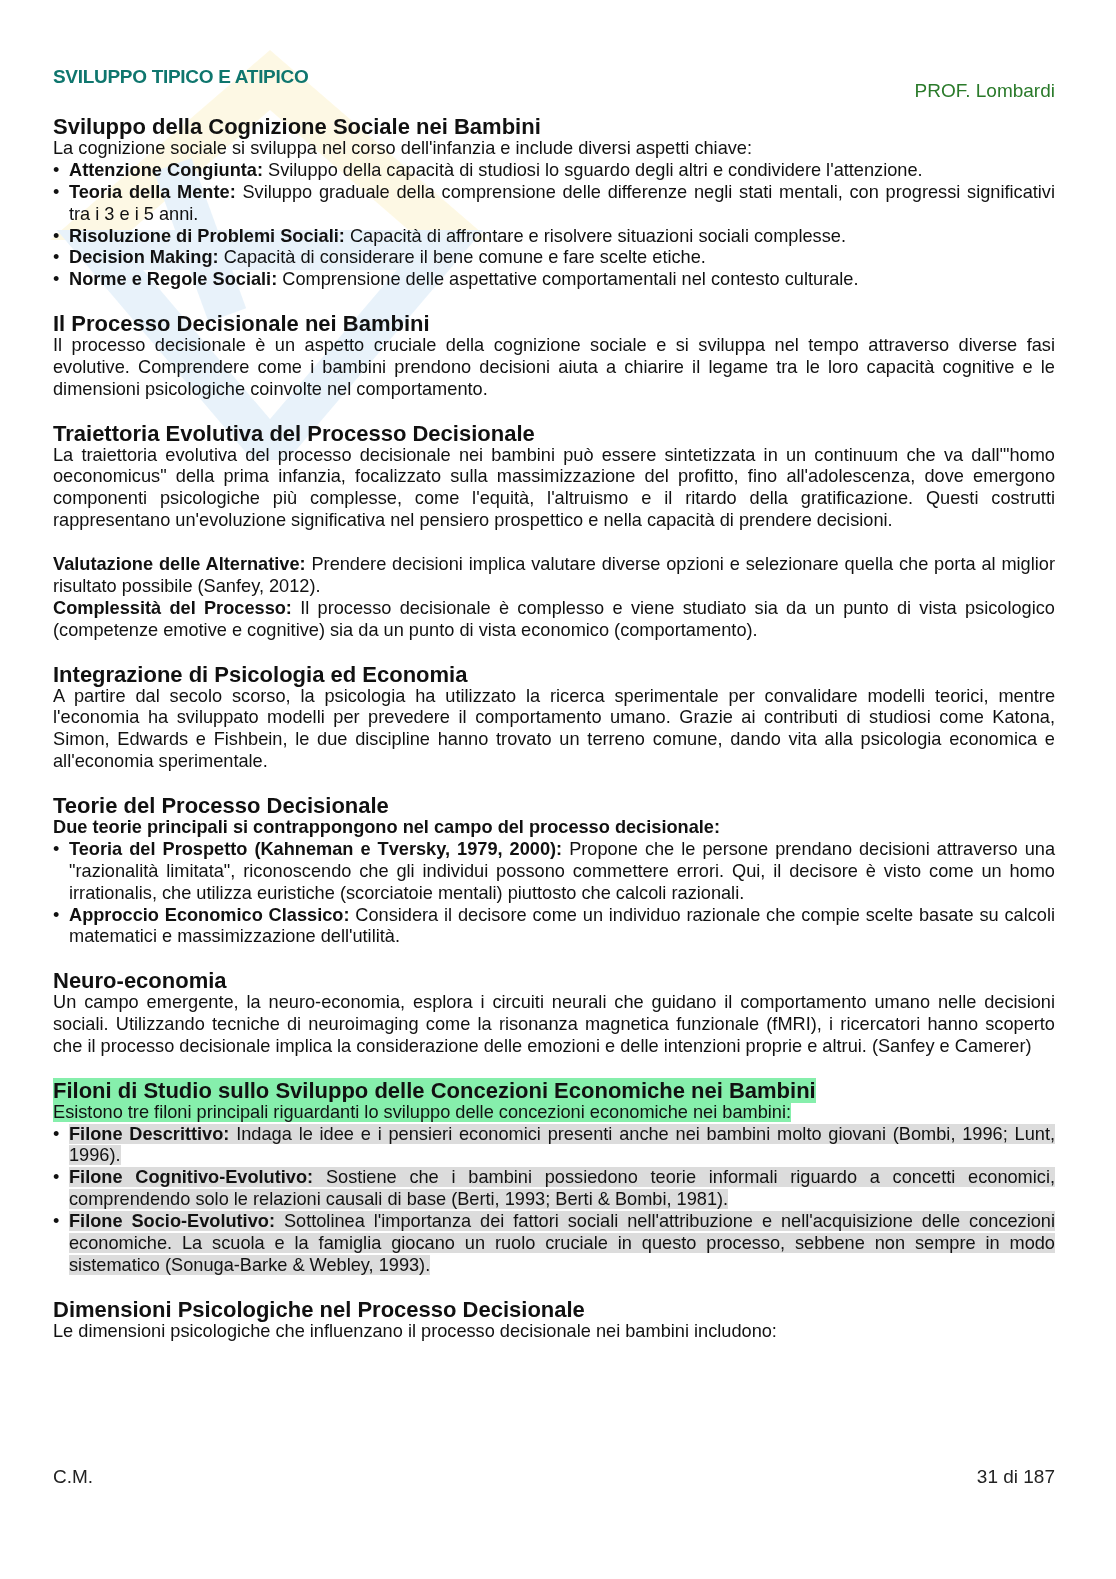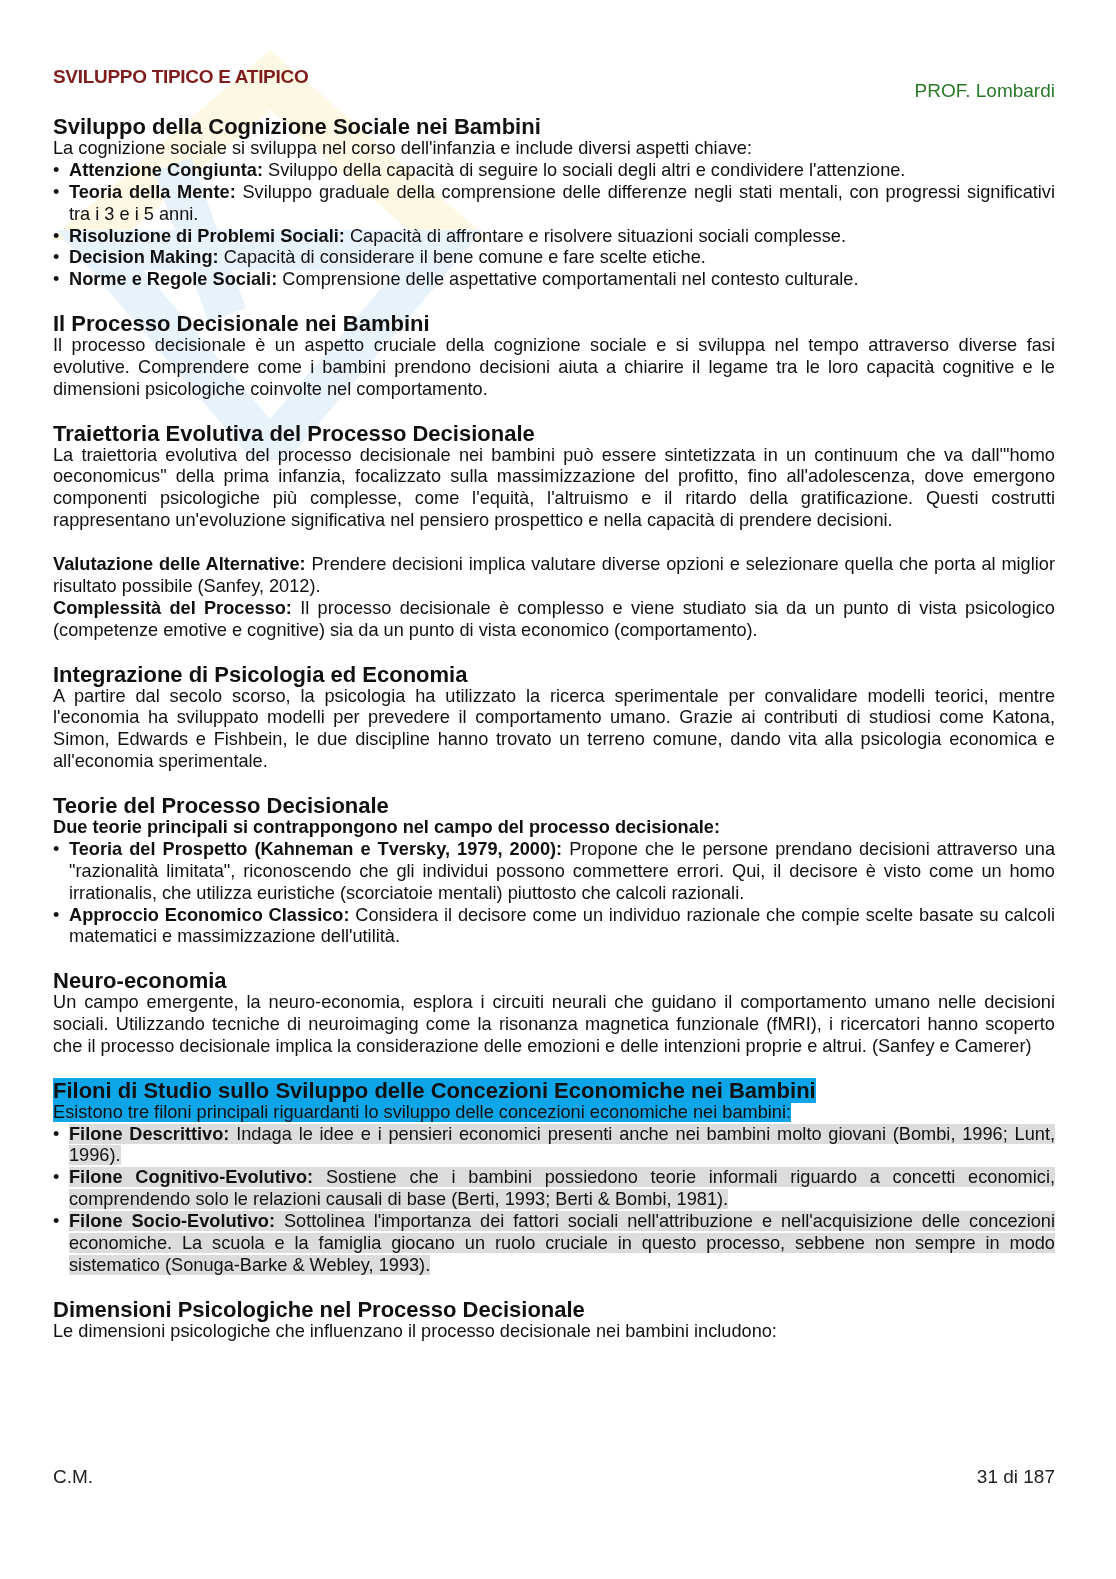--- a/index.html
+++ b/index.html
@@ -1,31 +1,31 @@
 <!DOCTYPE html>
 <html><head>
 <meta charset="utf-8">
 <style>
   html, body { margin: 0; padding: 0; background: #ffffff; }
   body { width: 1116px; height: 1579px; position: relative; overflow: hidden;
          font-family: "Liberation Sans", "DejaVu Sans", sans-serif; color: #111; }
   .watermark { position: absolute; left: 40px; top: 40px; width: 460px; height: 420px; opacity: 0.10; pointer-events: none; }
   .page-header { position: absolute; top: 64px; left: 53px; right: 61px; height: 26px; }
-  .header-title { position: absolute; left: 0; top: 2px; font-size: 19px; font-weight: bold; color: #7f1d1d; letter-spacing: -0.3px; }
+  .header-title { position: absolute; left: 0; top: 2px; font-size: 19px; font-weight: bold; color: #0f766e; letter-spacing: -0.3px; }
   .header-author { position: absolute; right: 0; top: 16px; font-size: 19px; color: #2a7a2a; }
   .content { position: absolute; top: 116px; left: 53px; width: 1002px; font-size: 18.2px; line-height: 21.9px; }
   .section { margin-bottom: 21.9px; }
   h2 { font-size: 22px; font-weight: bold; margin: 0; line-height: 21.9px; }
   p { margin: 0; }
   .just { text-align: justify; }
   ul { list-style: none; margin: 0; padding: 0; }
   li { position: relative; padding-left: 16px; text-align: justify; }
   li::before { content: "•"; position: absolute; left: 0; top: 0; }
   b { font-weight: bold; }
-  .hl { background: #0ea5e9; }
+  .hl { background: #86efac; }
   .hl-block { display: inline; background: #dcdcdc; box-decoration-break: clone; -webkit-box-decoration-break: clone; }
   .page-footer { position: absolute; top: 1466px; left: 53px; right: 61px; font-size: 19px; color: #222; }
   .footer-left { position: absolute; left: 0; }
   .footer-right { position: absolute; right: 0; }
 </style>
 </head>
 <body>
 
 <svg class="watermark" viewBox="0 0 460 420">
   <polygon points="230,10 450,200 380,200 230,70 80,200 10,200" fill="#f5c400"></polygon>
@@ -37,21 +37,21 @@
   <span class="header-title">SVILUPPO TIPICO E ATIPICO</span>
   <span class="header-author">PROF.  Lombardi</span>
 </div>
 
 <div class="content">
 
   <div class="section">
     <h2>Sviluppo della Cognizione Sociale nei Bambini</h2>
     <p>La cognizione sociale si sviluppa nel corso dell'infanzia e include diversi aspetti chiave:</p>
     <ul>
-      <li><b>Attenzione Congiunta:</b><span> Sviluppo della capacità di seguire lo sociali degli altri e condividere l'attenzione.</span></li>
+      <li><b>Attenzione Congiunta:</b><span> Sviluppo della capacità di studiosi lo sguardo degli altri e condividere l'attenzione.</span></li>
       <li><b>Teoria della Mente:</b><span> Sviluppo graduale della comprensione delle differenze negli stati mentali, con progressi significativi tra i 3 e i 5 anni.</span></li>
       <li><b>Risoluzione di Problemi Sociali:</b><span> Capacità di affrontare e risolvere situazioni sociali complesse.</span></li>
       <li><b>Decision Making:</b><span> Capacità di considerare il bene comune e fare scelte etiche.</span></li>
       <li><b>Norme e Regole Sociali:</b><span> Comprensione delle aspettative comportamentali nel contesto culturale.</span></li>
     </ul>
   </div>
 
   <div class="section">
     <h2>Il Processo Decisionale nei Bambini</h2>
     <p class="just">Il processo decisionale è un aspetto cruciale della cognizione sociale e si sviluppa nel tempo attraverso diverse fasi evolutive. Comprendere come i bambini prendono decisioni aiuta a chiarire il legame tra le loro capacità cognitive e le dimensioni psicologiche coinvolte nel comportamento.</p>

